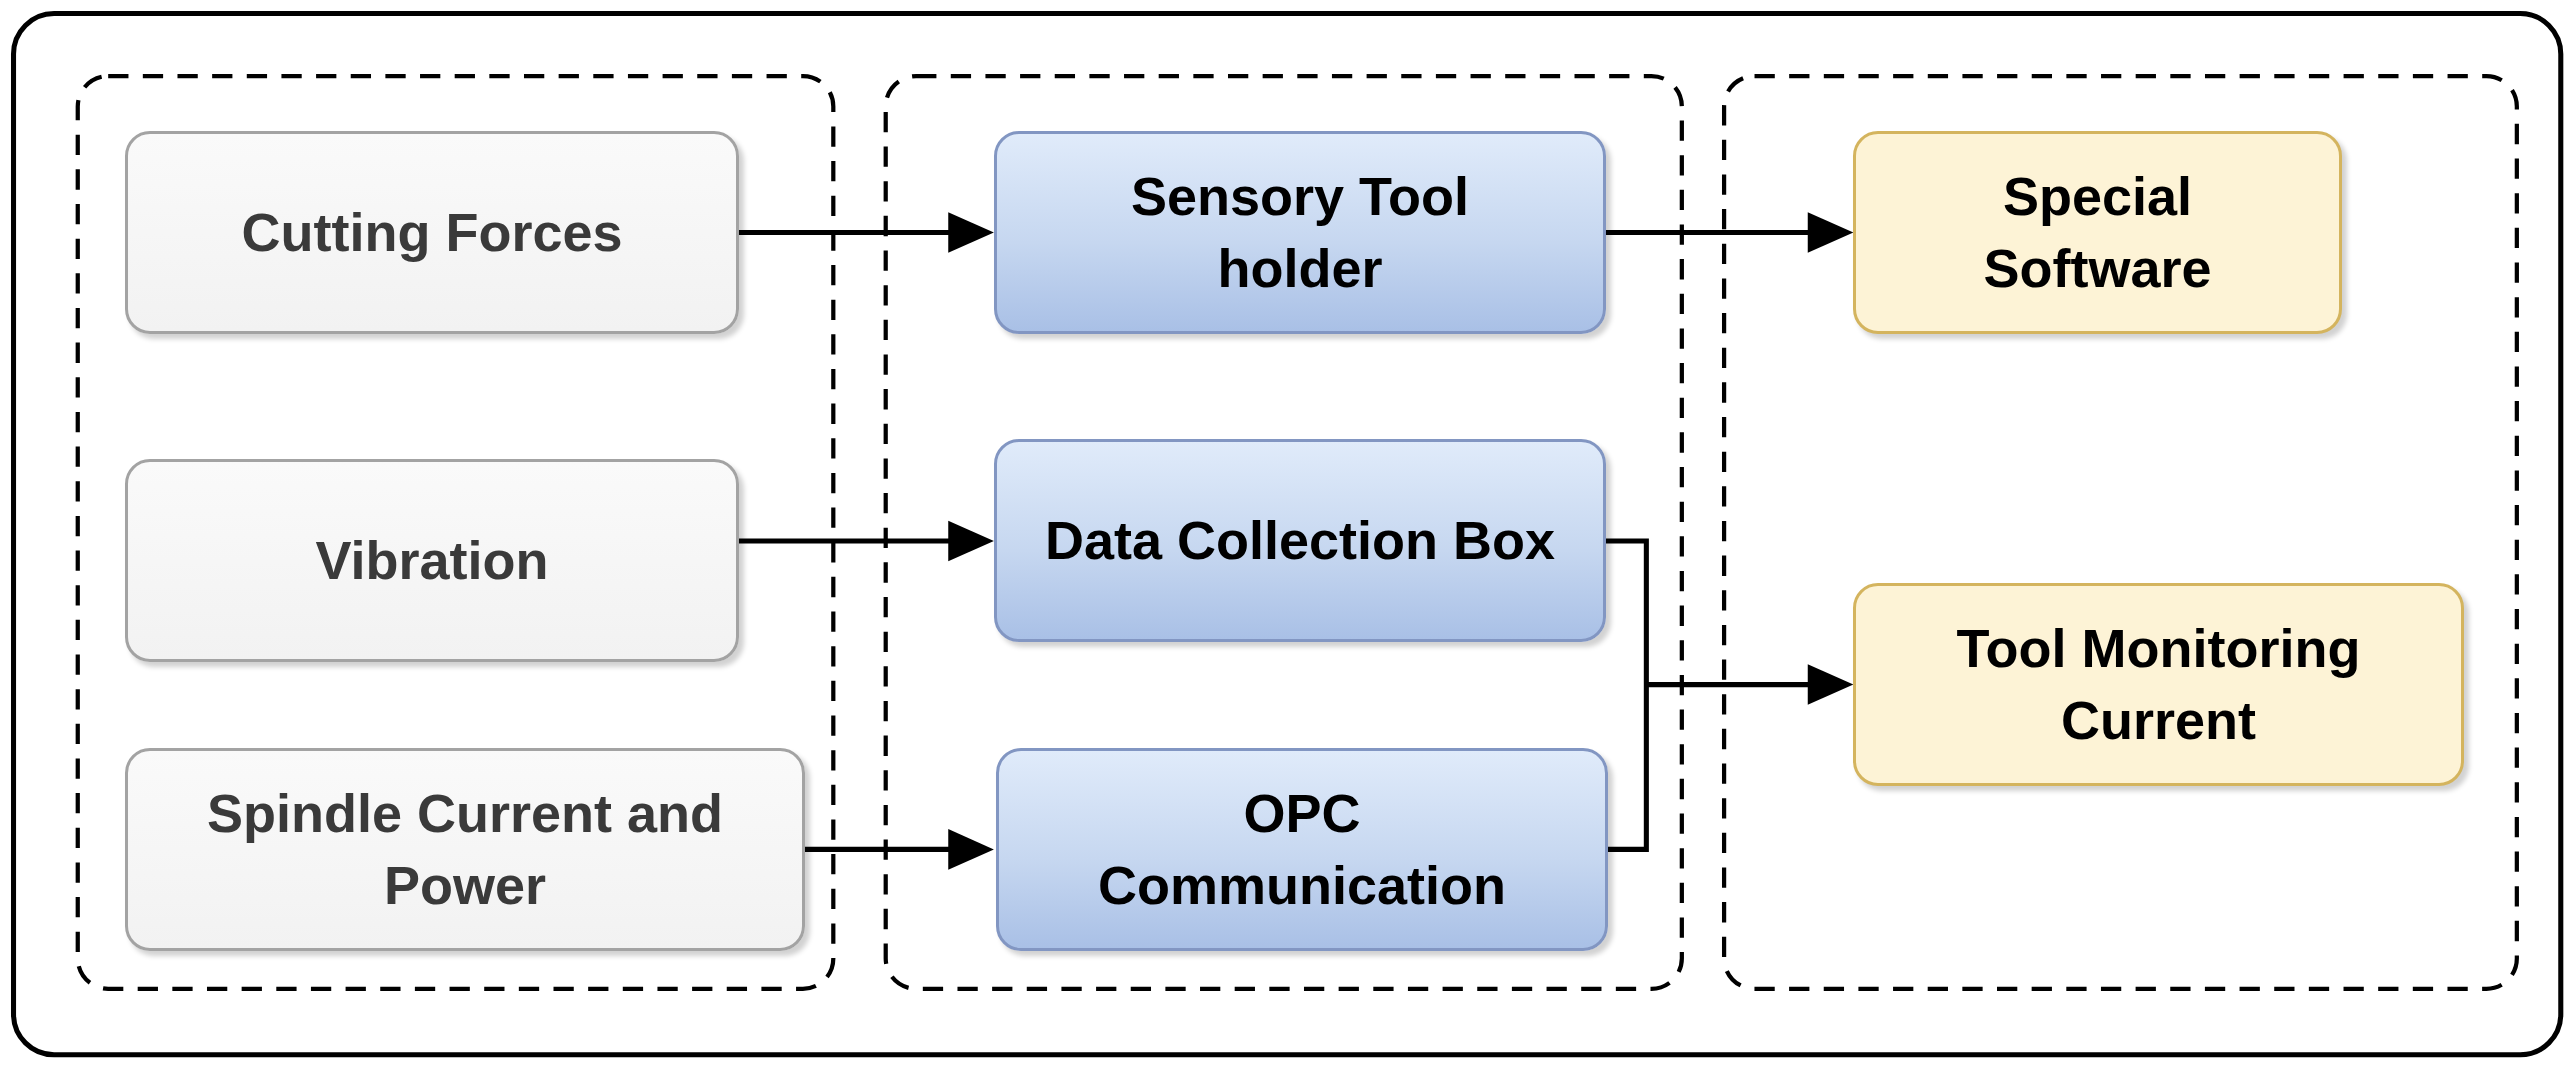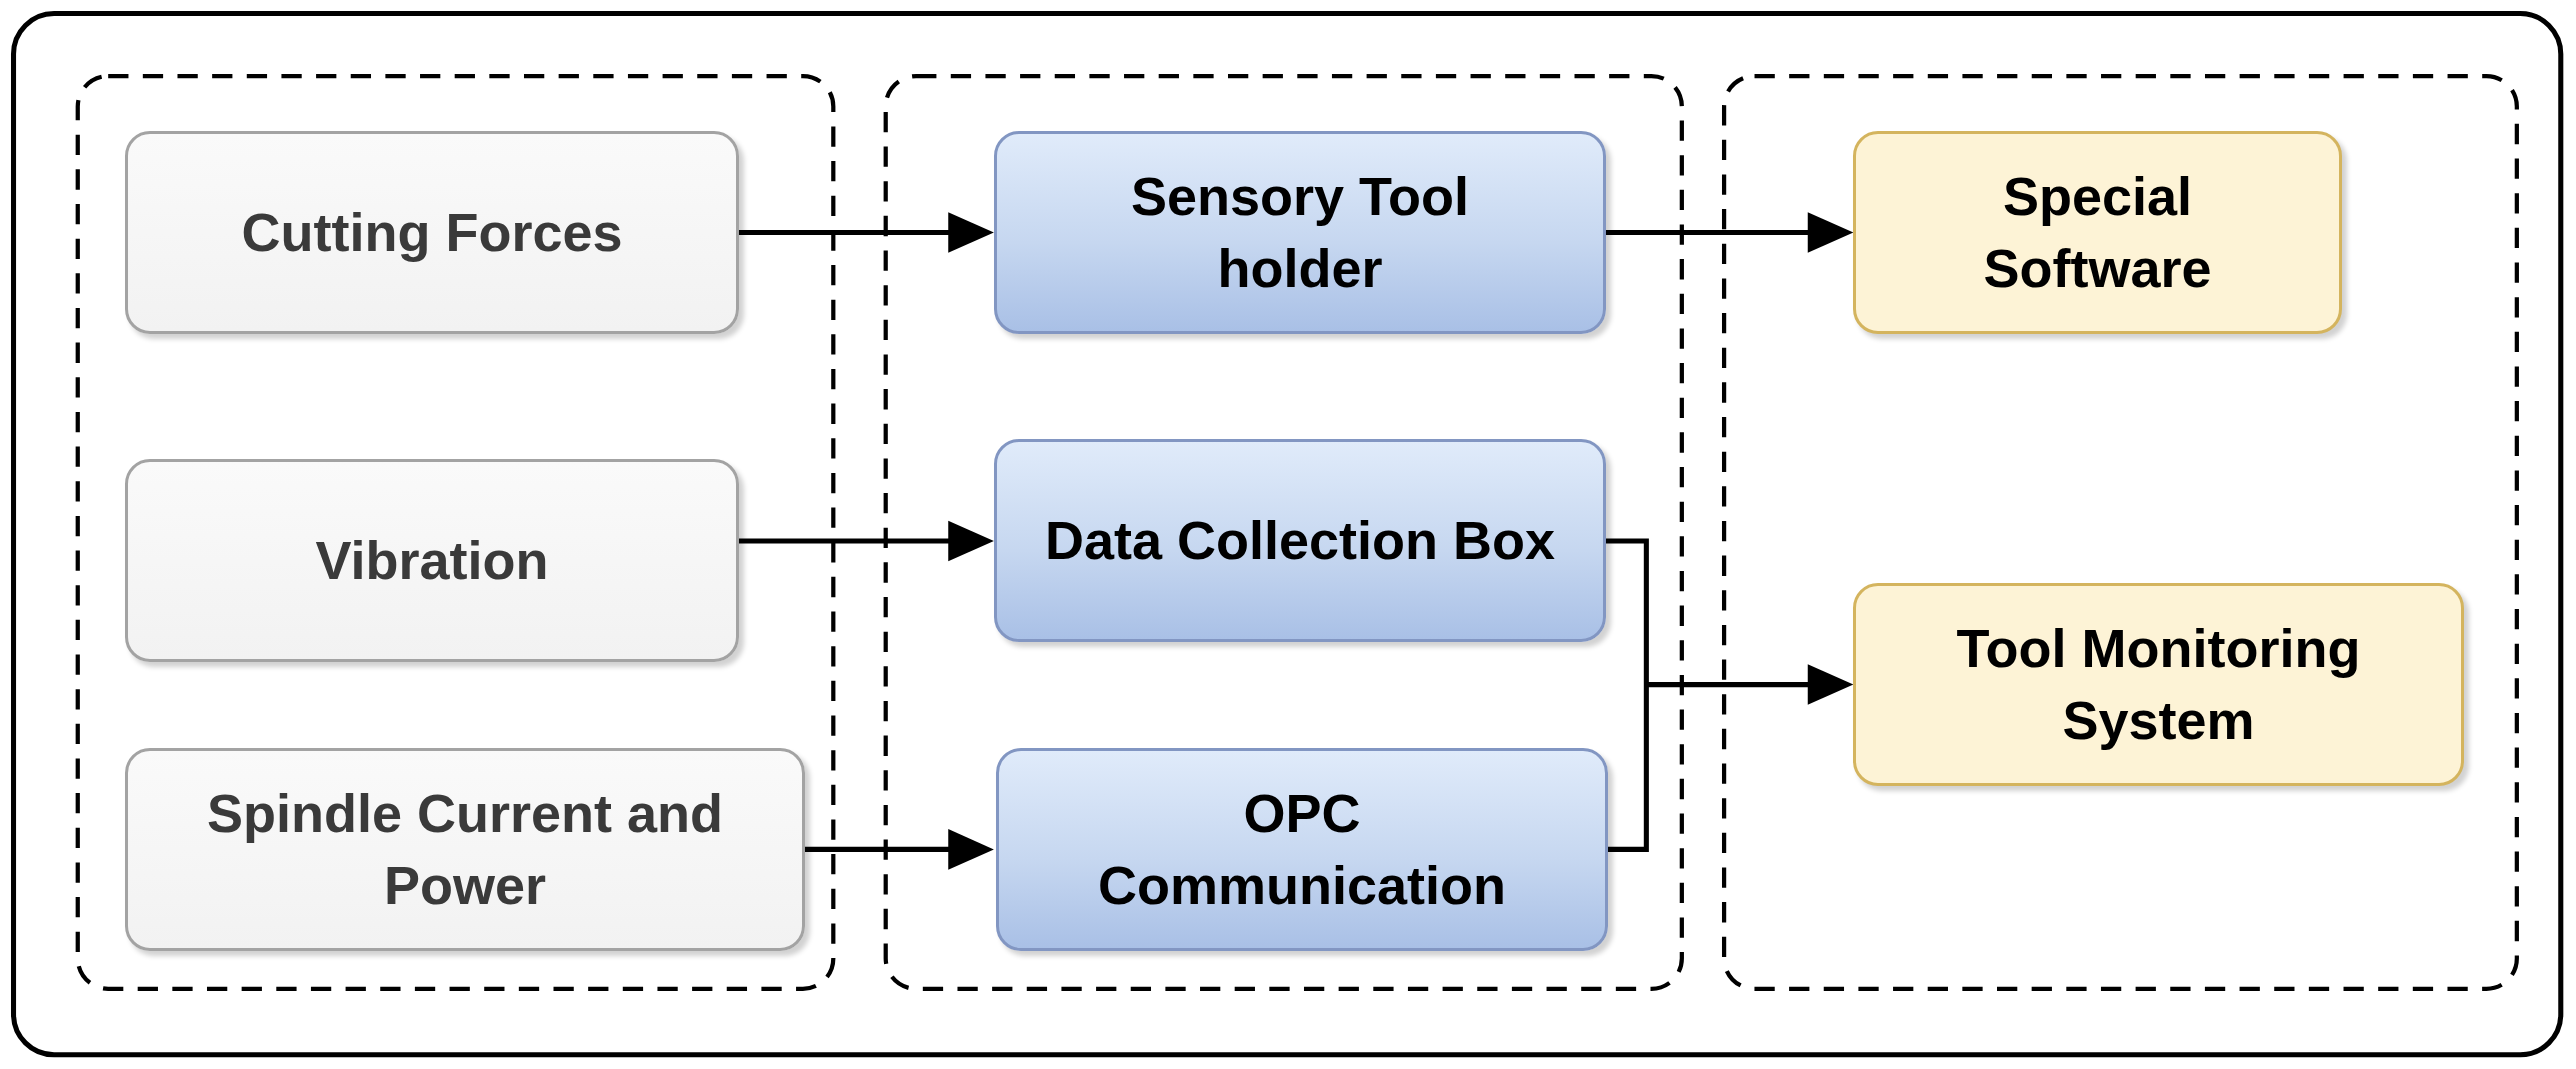--- a/index.html
+++ b/index.html
@@ -127,17 +127,17 @@
 
   <div class="node node-process pos-opc">
     <span>OPC Communication</span>
   </div>
 
   <div class="node node-output pos-software">
     <span>Special Software</span>
   </div>
 
   <div class="node node-output pos-monitor">
-    <span>Tool Monitoring System</span>
+    <span>Tool Monitoring Current</span>
   </div>
 
 </div>
 
 
 </body></html>

